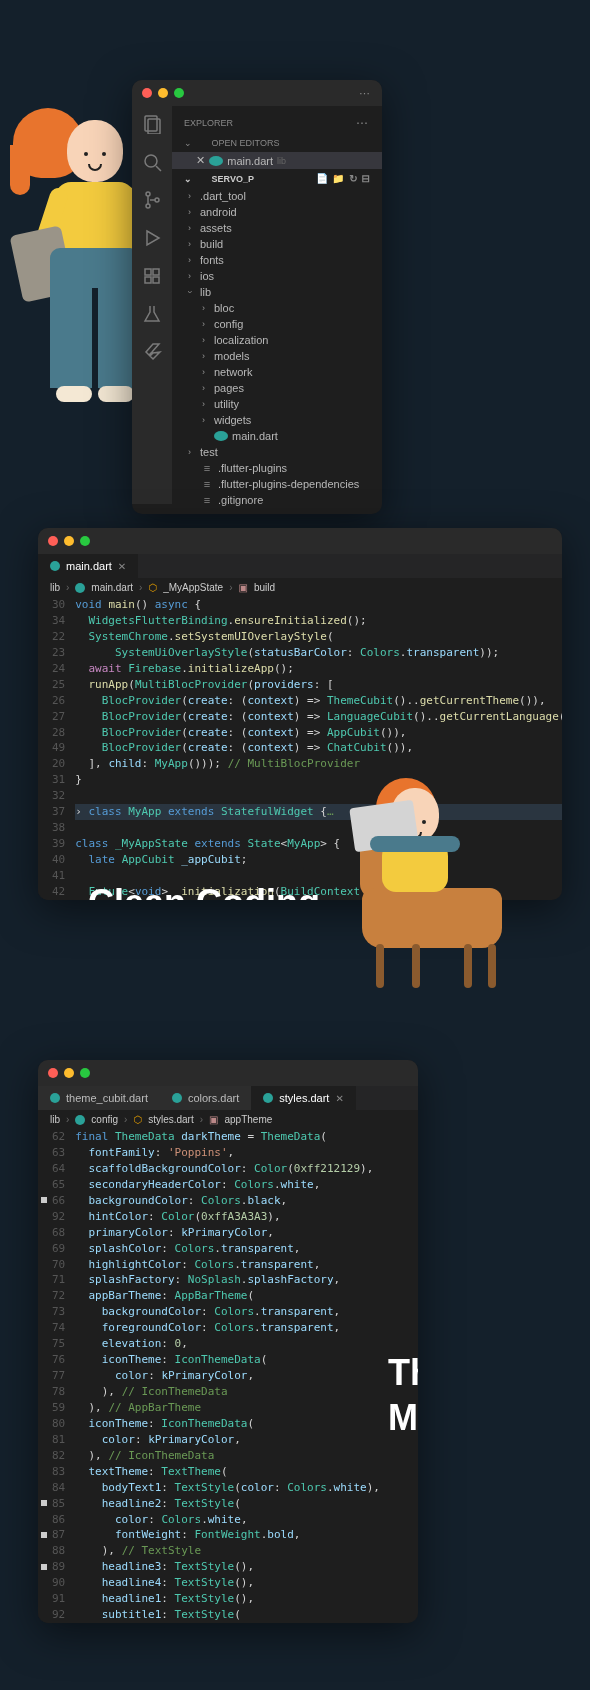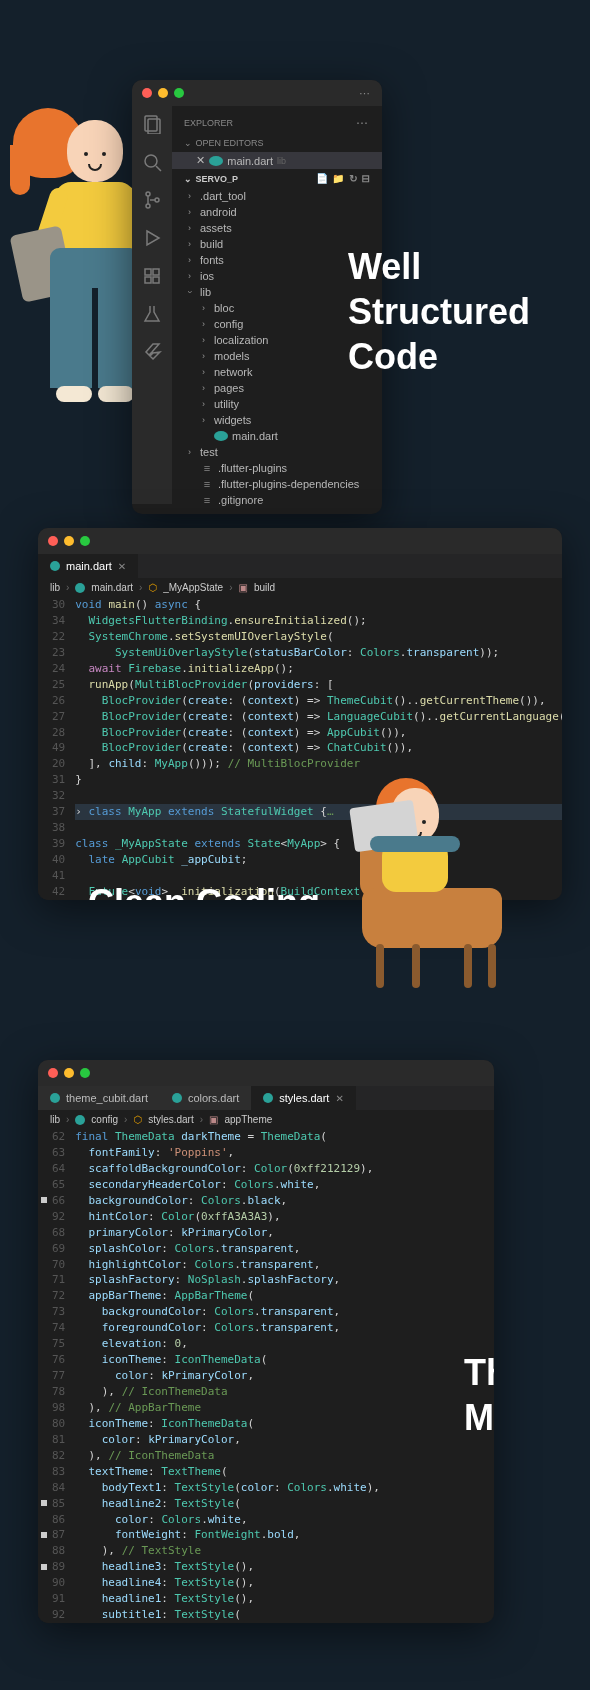--- a/index.html
+++ b/index.html
@@ -15,21 +15,21 @@
 .ed{background:#1e1e1e;border-radius:10px;box-shadow:0 10px 40px rgba(0,0,0,.5);overflow:hidden;font-size:11px}
 .tbar{height:26px;background:#2a2a2a;display:flex;align-items:center;padding:0 10px;gap:6px}
 .dot{width:10px;height:10px;border-radius:50%}
 .red{background:#ff5f57}.yel{background:#febc2e}.grn{background:#28c840}
 .more{margin-left:auto;color:#888;letter-spacing:2px}
 
 .explorer{position:absolute;left:132px;top:40px;width:250px;background:#1e1e1e}
 .actbar{position:absolute;left:0;top:26px;width:40px;background:#2a2a2a;height:390px;display:flex;flex-direction:column;align-items:center;padding-top:8px;gap:18px}
 .actbar svg{width:20px;height:20px;stroke:#7a7a7a;fill:none;stroke-width:1.5}
 .side{margin-left:40px;padding:6px 0;color:#b8b8b8}
-.sh{font-size:9px;color:#888;padding:4px 12px;display:flex;align-items:center;gap:4px}
+.sh{font-size:9px;color:#888;padding:4px 12px;display:flex;align-items:center;gap:20px}
 .tree{font-size:11px}
 .tree .row{display:flex;align-items:center;padding:2px 0 2px 12px;gap:4px;white-space:nowrap}
 .tree .chev{width:8px;color:#999;font-size:9px}
 .tree .lbl{color:#b8b8b8}
 .tree .open{background:#37373d}
 .tree .ic{width:14px;text-align:center}
 .arrow{display:inline-block;transform:rotate(0deg);font-size:9px}
 .arrow.down{transform:rotate(90deg)}
 .dart{background:#2aa198;border-radius:50%;width:10px;height:10px}
 .acts{margin-left:auto;display:flex;gap:4px;font-size:10px;color:#888}
@@ -256,23 +256,20 @@
             <span class="lbl">.flutter-plugins-dependencies</span>
           </div>
           <div class="row" style="padding-left: 16px;">
             <span class="chev"></span>
             <span class="ic" style="color:#888">≡</span>
             <span class="lbl">.gitignore</span>
           </div>
         </div>
   </div>
  </div>
- <div class="title title1" style="white-space:pre-line">Well
-Structured
-Code</div>
 </div>
 
 <div class="section section2">
  <div class="ed" style="position:relative">
   <div class="tbar">
         <span class="dot red"></span>
         <span class="dot yel"></span>
         <span class="dot grn"></span>
       </div>
   <div class="tabs">
@@ -332,21 +329,21 @@
         </div>
    <div class="body2">
           <div class="laptop"></div>
         </div>
    <div class="slegs"></div>
   </div>
  </div>
 </div>
 
 <div class="section section3">
- <div class="ed" style="position:relative;width:456px">
+ <div class="ed" style="position:relative;width:380px">
   <div class="tbar">
         <span class="dot red"></span>
         <span class="dot yel"></span>
         <span class="dot grn"></span>
       </div>
   <div class="tabs" id="tabs3">
         <div class="tab"><span class="dart"></span>theme_cubit.dart</div>
         <div class="tab"><span class="dart"></span>colors.dart</div>
         <div class="tab active"><span class="dart"></span>styles.dart <span class="x">✕</span></div>
       </div>
@@ -364,21 +361,21 @@
           <div>69</div>
           <div>70</div>
           <div>71</div>
           <div>72</div>
           <div>73</div>
           <div>74</div>
           <div>75</div>
           <div>76</div>
           <div>77</div>
           <div>78</div>
-          <div>98</div>
+          <div>59</div>
           <div>80</div>
           <div>81</div>
           <div>82</div>
           <div>83</div>
           <span class="mk" style="top: 370.85px;"></span>
           <div>84</div>
           <span class="mk" style="top: 402.75px;"></span>
           <div>85</div>
           <span class="mk" style="top: 434.65px;"></span>
           <div>86</div>

